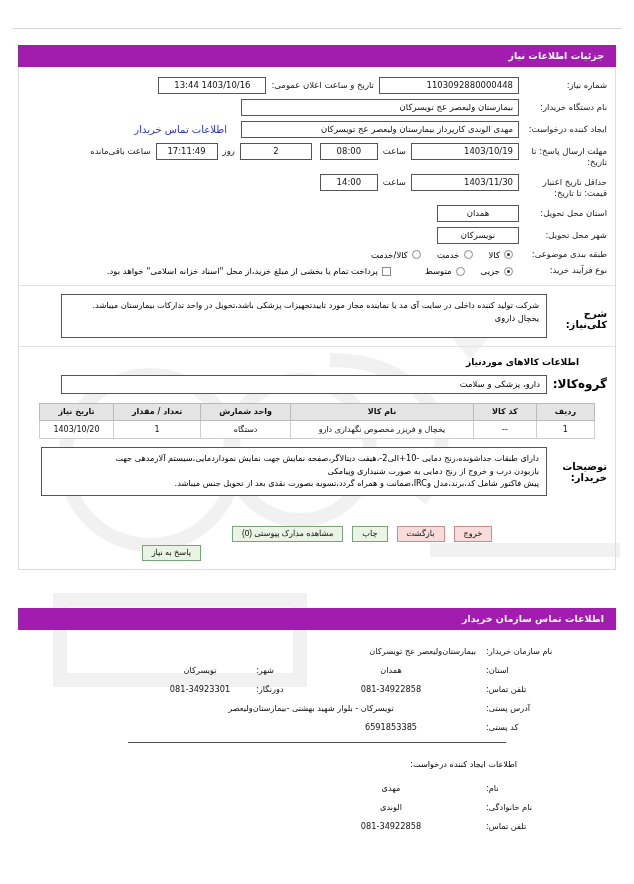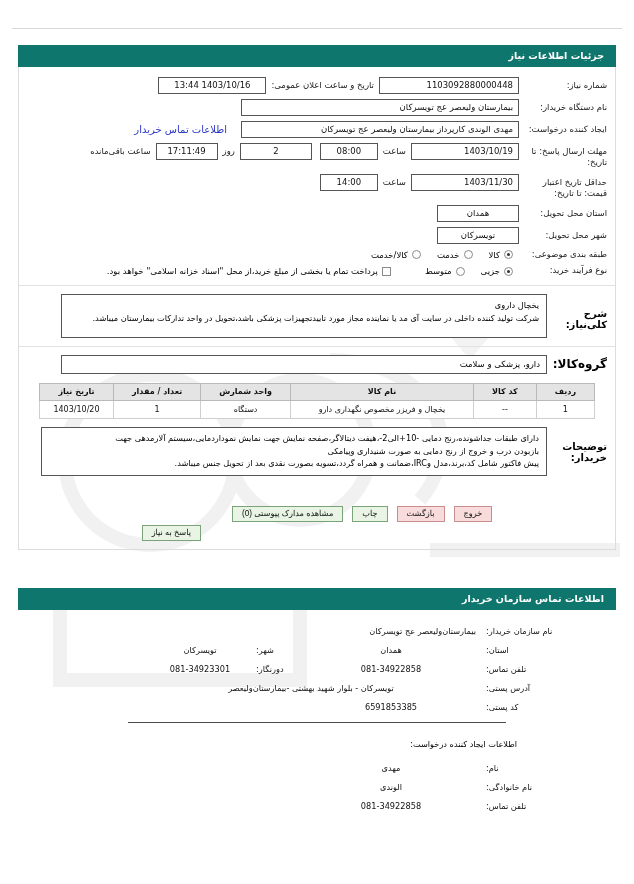--- a/index.html
+++ b/index.html
@@ -27,21 +27,21 @@
   }
   .content { position: relative; z-index: 2; }
 
   .top-rule {
     height: 1px; background: #d8d8d8;
     margin: 28px 12px 0 12px;
   }
 
   
   .bar {
-    background: #0f766e;
+    background: #a21caf;
     color: #ffffff;
     font-size: 9.5px;
     font-weight: bold;
     height: 22px;
     line-height: 22px;
     padding: 0 12px;
     margin: 16px 18px 0 18px;
     text-align: right;
   }
 
@@ -358,27 +358,28 @@
             <span>پرداخت تمام یا بخشی از مبلغ خرید،از محل "اسناد خزانه اسلامی" خواهد بود.</span>
           </span>
         </div>
       </div>
 
       <div class="panel-sep"></div>
 
       <div class="descwrap">
         <div class="desc-lbl">شرح کلی‌نیاز:</div>
         <div class="descbox">
+          <span class="ln">شرکت تولید کننده داخلی در سایت آی مد یا نماینده مجاز مورد  تاییدتجهیزات پزشکی باشد،تحویل در واحد تدارکات  بیمارستان میباشد.</span>
           <span class="ln first">یخچال داروی</span>
-          <span class="ln">شرکت تولید کننده داخلی در سایت آی مد یا نماینده مجاز مورد  تاییدتجهیزات پزشکی باشد،تحویل در واحد تدارکات  بیمارستان میباشد.</span>
         </div>
       </div>
 
       <div class="panel-sep"></div>
 
+      <div class="goods-title">اطلاعات کالاهای موردنیاز</div>
 
       <div class="grp-row">
         <div class="grp-lbl">گروه‌کالا:</div>
         <div class="grp-fld">دارو، پزشکی و سلامت</div>
       </div>
 
       <table class="goods">
         <thead>
           <tr>
             <th class="col-row">ردیف</th>

